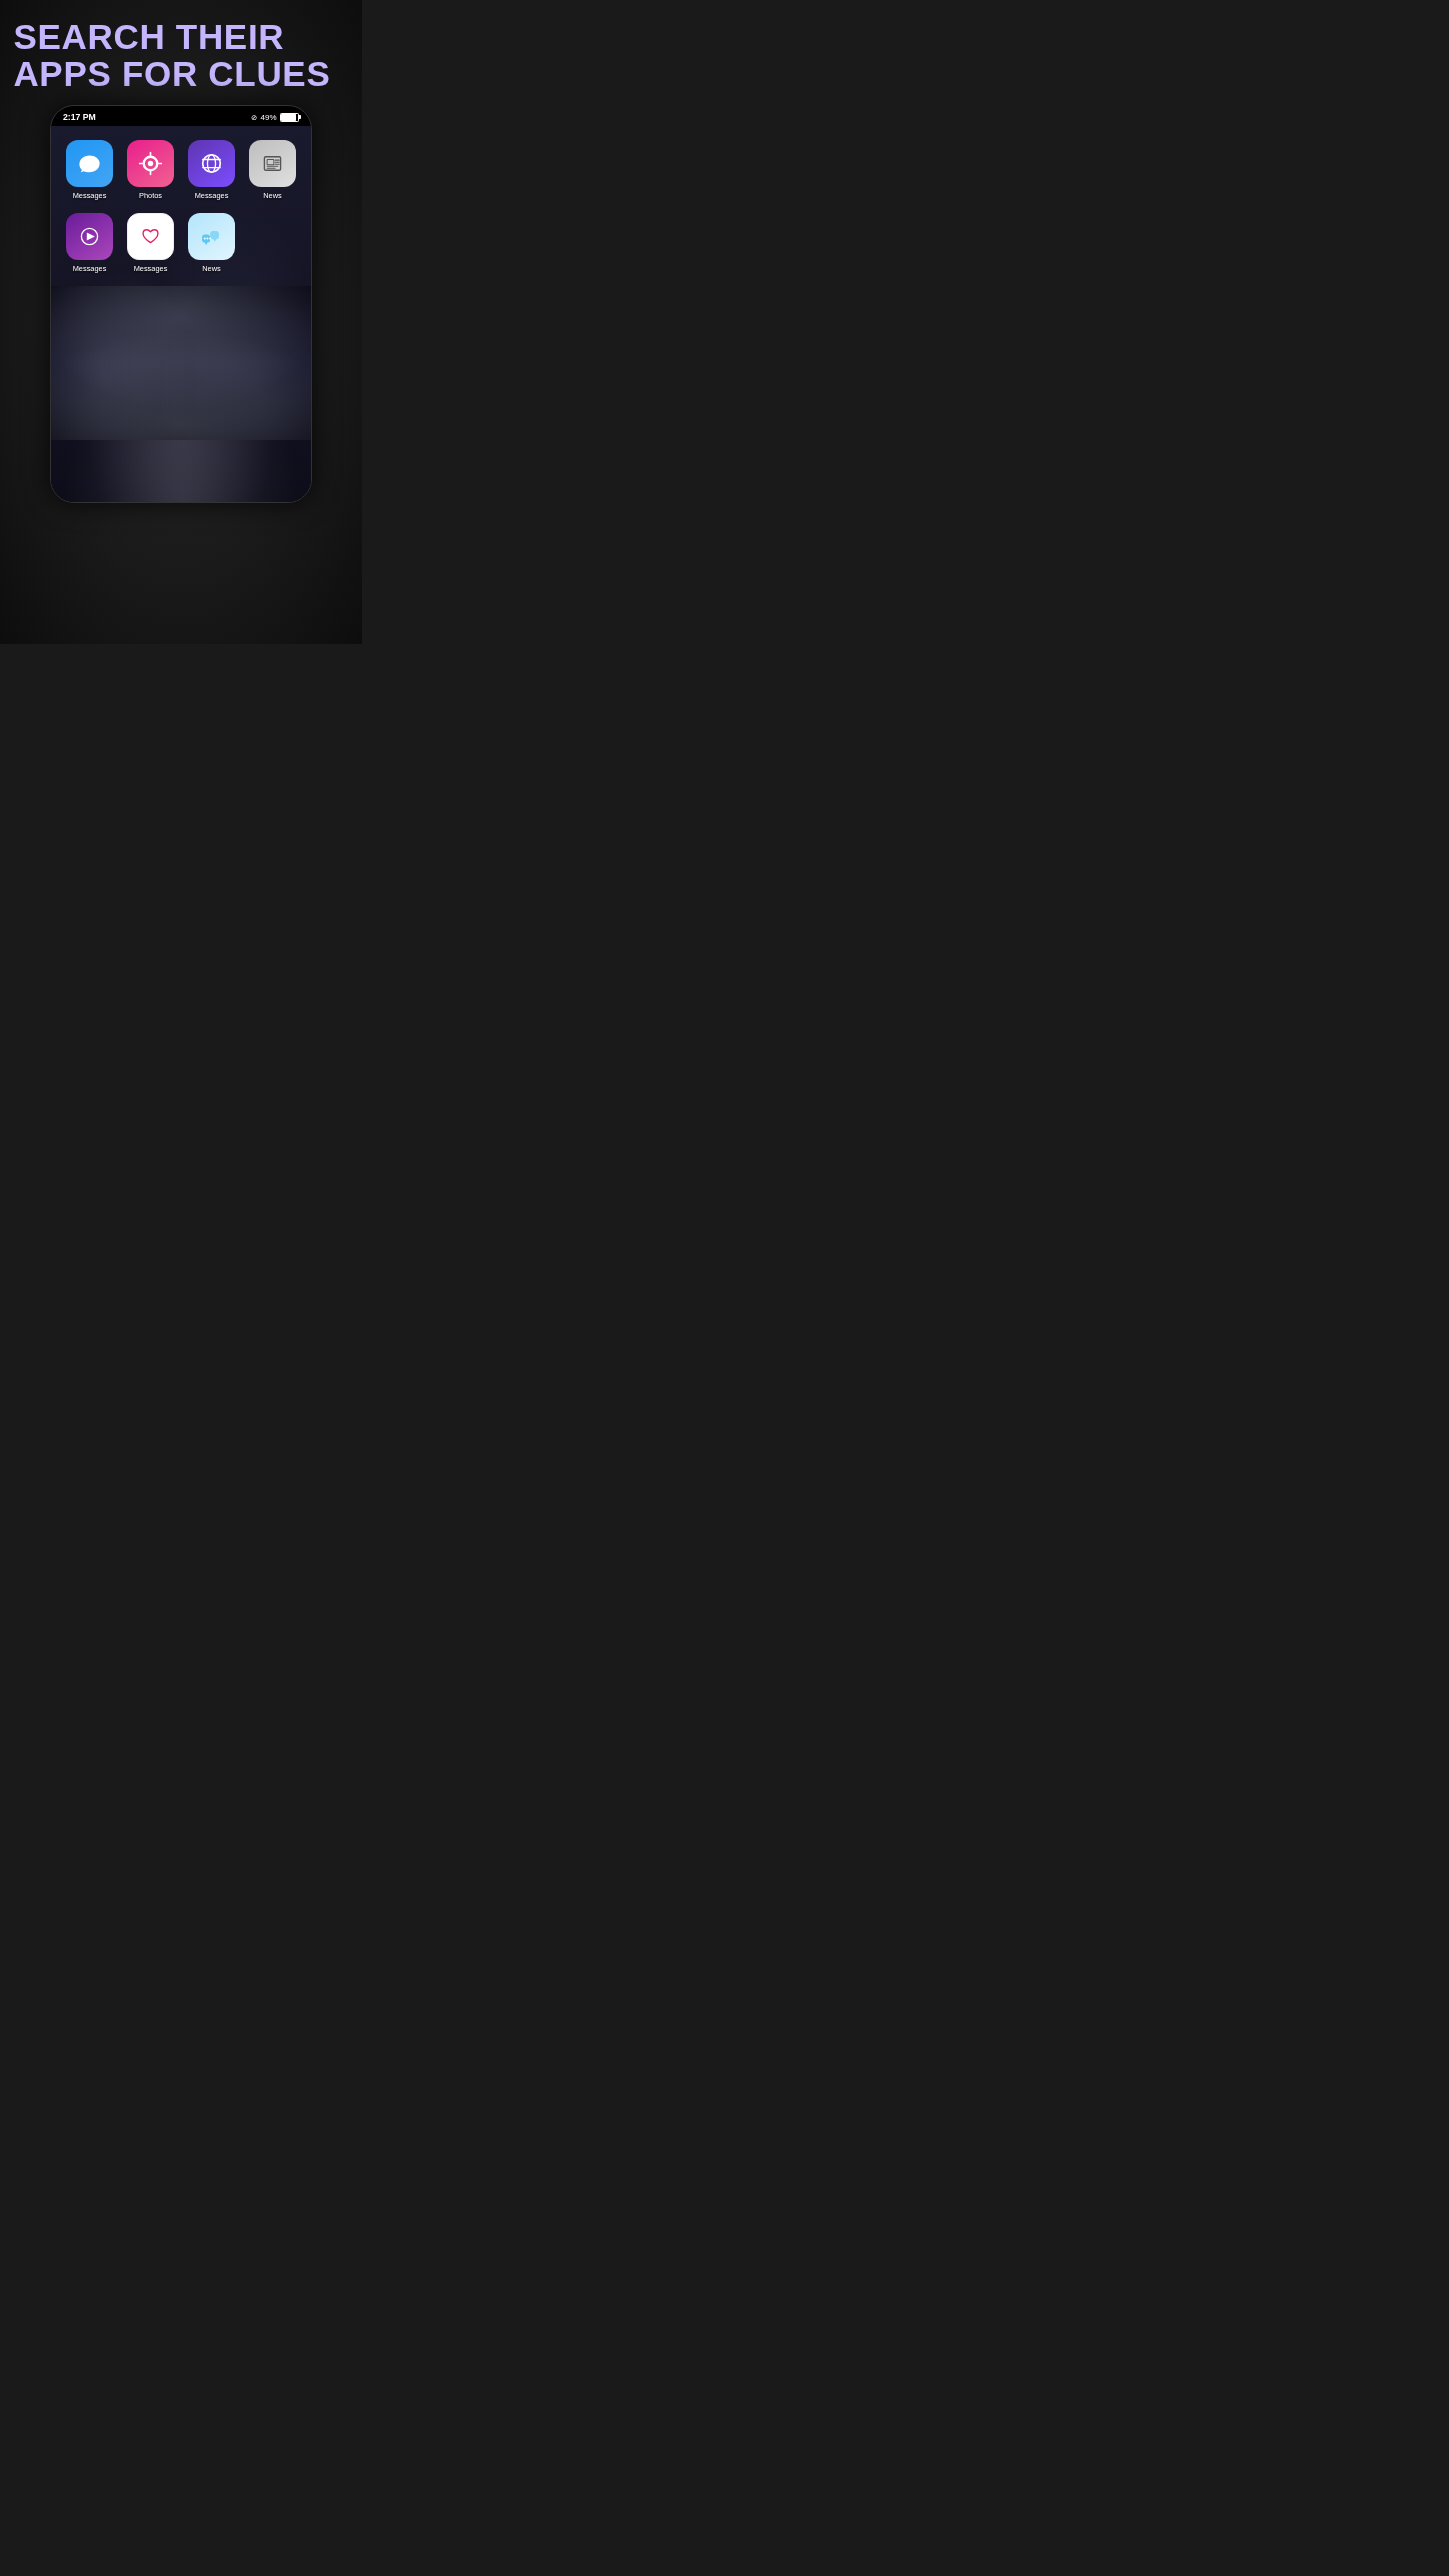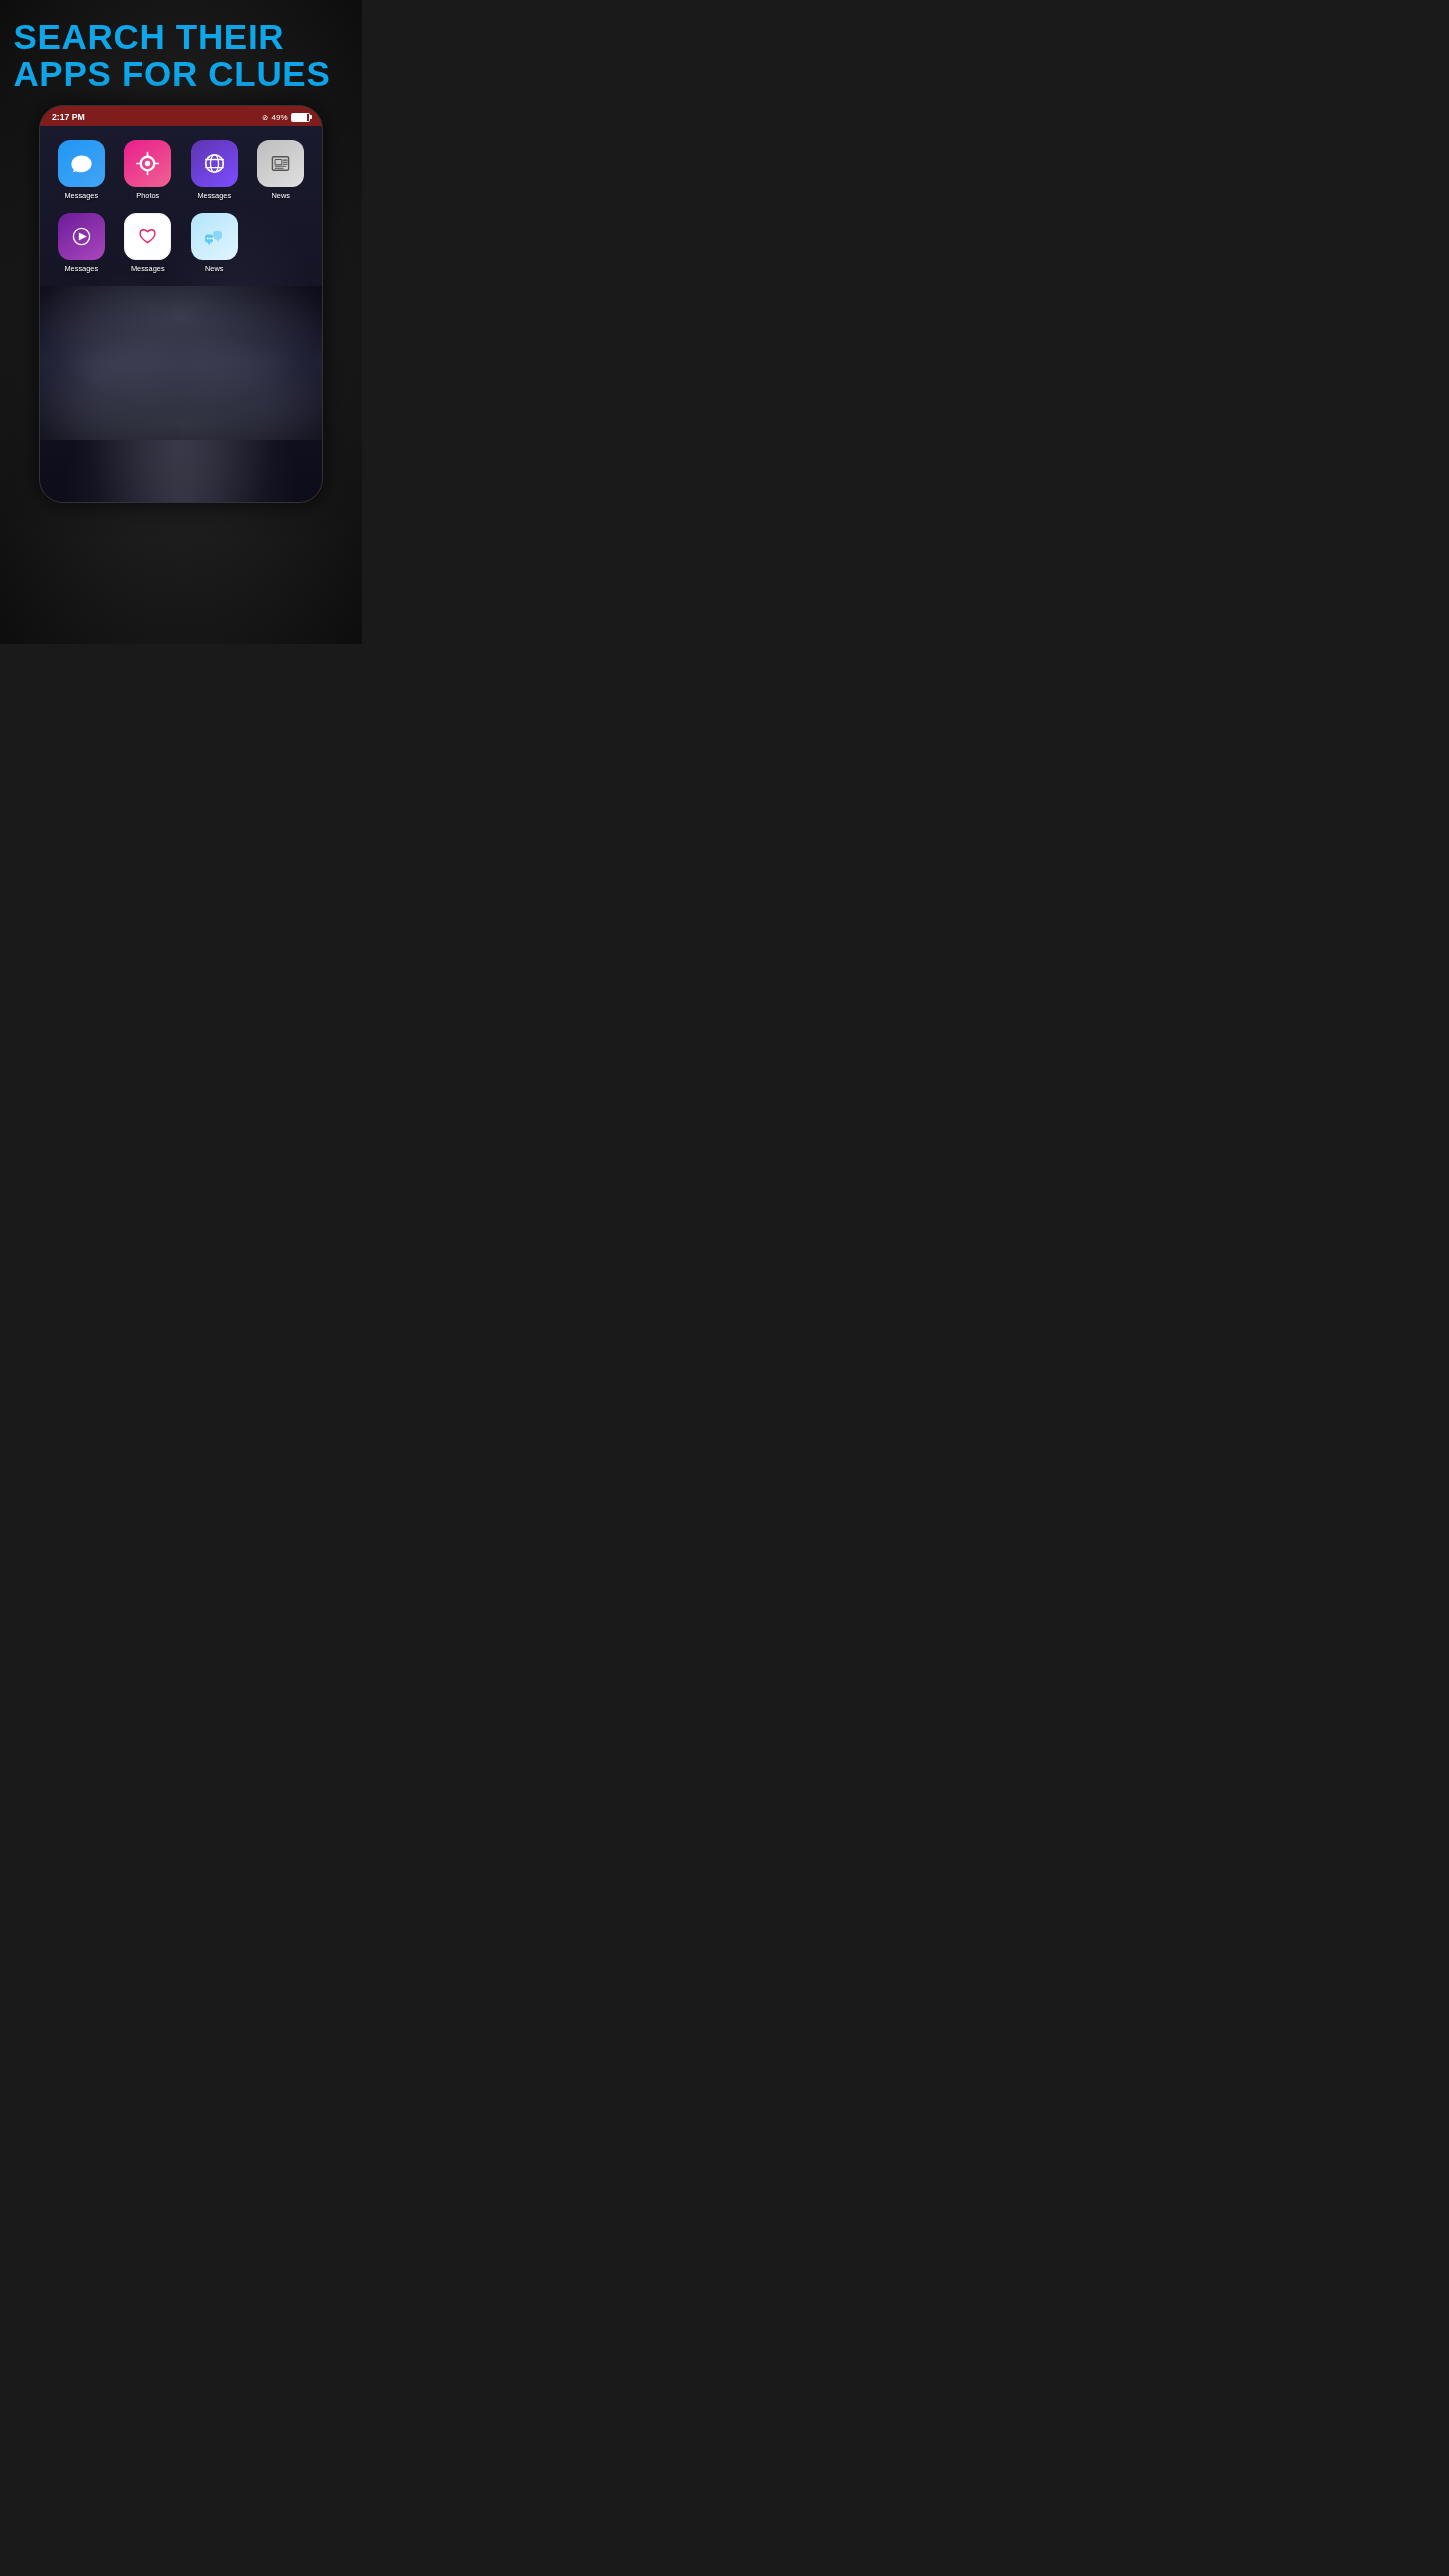--- a/index.html
+++ b/index.html
@@ -22,33 +22,33 @@
     .headline {
       position: relative;
       z-index: 10;
       padding: 19px 13.4px 12px 13.4px;
       text-align: left;
     }
 
     .headline h1 {
       font-size: 35px;
       font-weight: 900;
-      color: #0ea5e9;
+      color: #c4b5fd;
       line-height: 1.05;
       letter-spacing: 0.7px;
       font-family: 'Arial Black', Arial, sans-serif;
       text-transform: uppercase;
     }
 
     .phone-frame {
       position: relative;
       z-index: 10;
       margin: 0 auto;
-      width: 284px;
-      background: #7f1d1d;
+      width: 262px;
+      background: #000000;
       border-radius: 24px;
       border: 1.3px solid #333;
       overflow: hidden;
       box-shadow: 0 0 27px rgba(0,0,0,0.8);
     }
 
     .status-bar {
       display: flex;
       justify-content: space-between;
       align-items: center;

